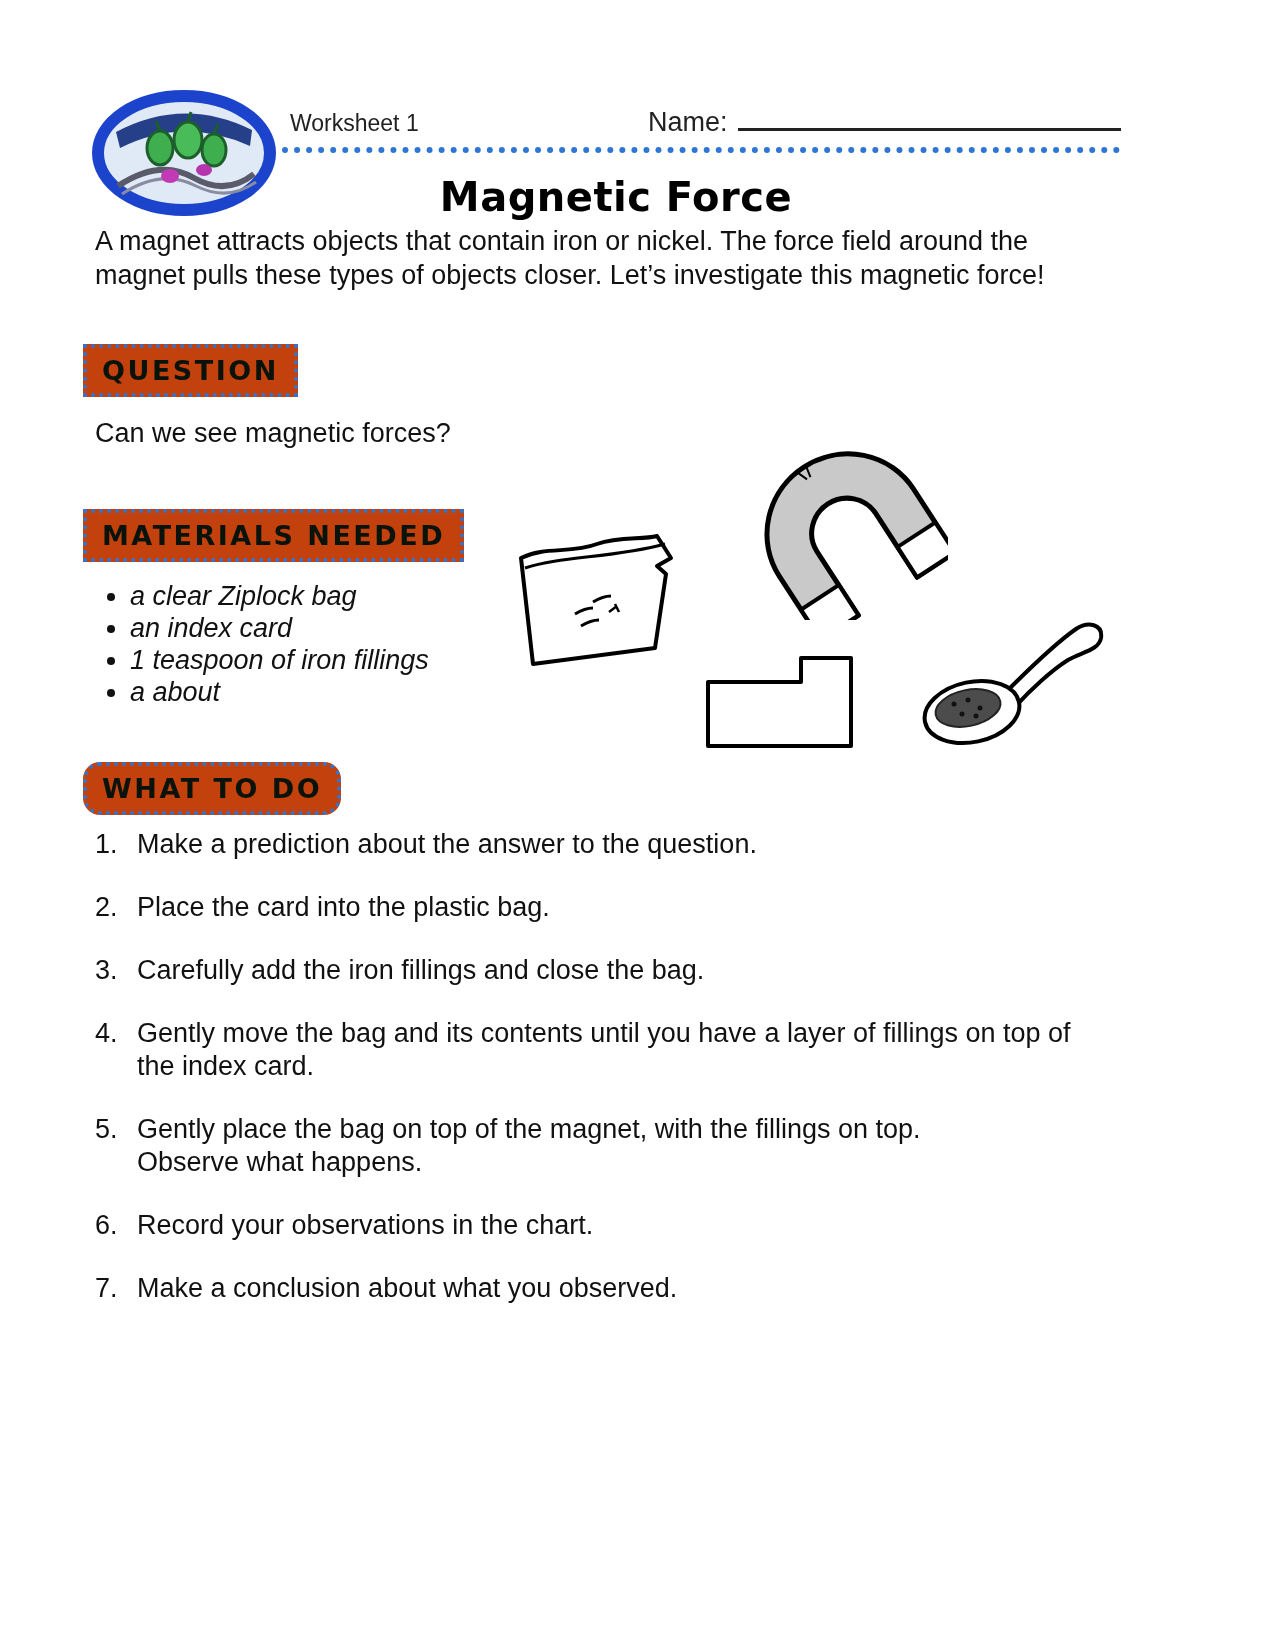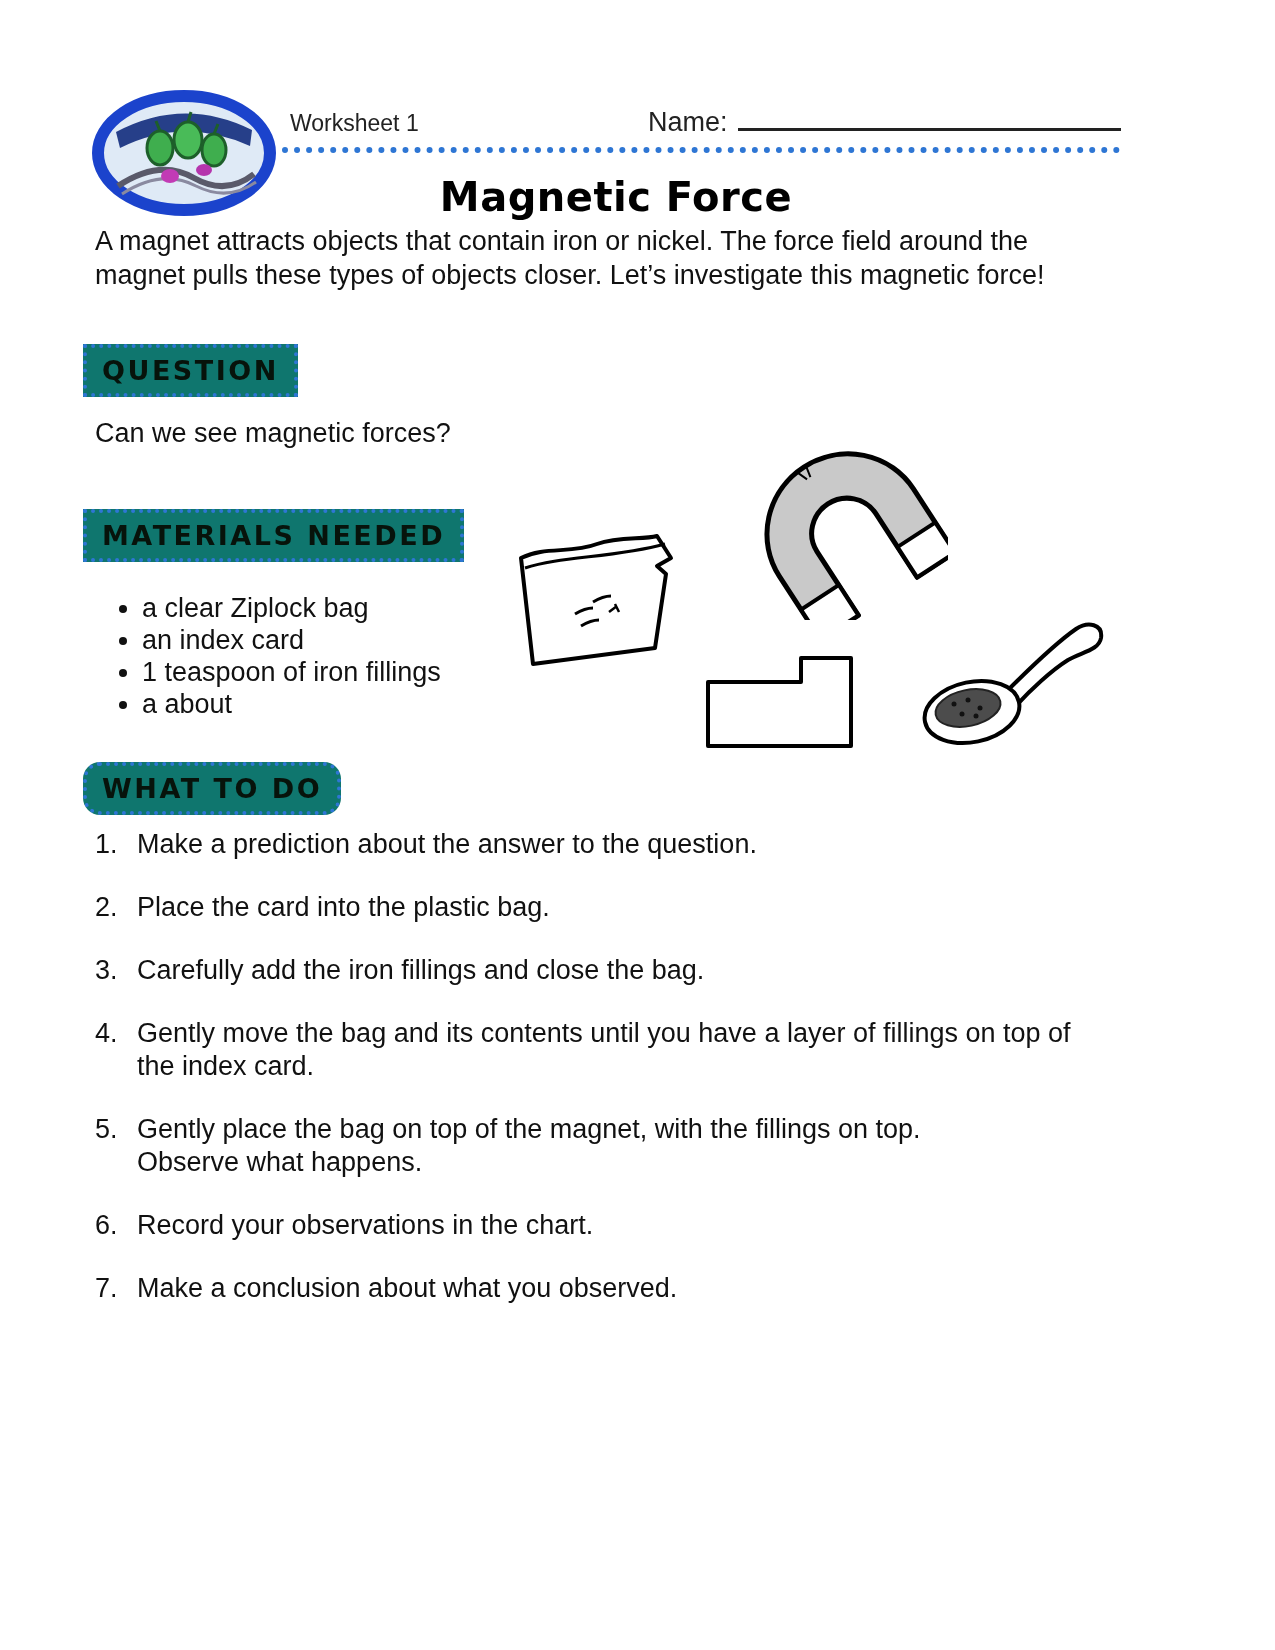--- a/index.html
+++ b/index.html
@@ -18,31 +18,31 @@
   
   .title {
     position:absolute; left:95px; top:158px; width:1010px; margin:16px; text-align:center;
     font-size:40px; font-weight:800; font-family:"DejaVu Sans", sans-serif; color:#000; letter-spacing:0.5px;
   }
   .intro { position:absolute; left:95px; top:224px; width:985px; margin:0; font-size:27px; line-height:34px; }
 
   
   .badge {
     position:absolute; display:inline-block; padding:7px 15px;
-    background:#0f766e; border:4px dotted #2e76d4;
+    background:#c2410c; border:4px dotted #2e76d4;
     font-weight:bold; font-size:27px; letter-spacing:2.5px; color:#07130b;
     font-family:"DejaVu Sans", sans-serif;
   }
   .badge-question  { left:83px; top:344px; }
   .badge-materials { left:83px; top:509px; }
   .badge-whattodo  { left:83px; top:762px;border-radius:17px; }
 
   .question-text { position:absolute; left:95px; top:418px; margin:0; font-size:27px; }
 
-  .materials-list { position:absolute; left:100px; top:576px; margin:16px; padding-left:26px; font-size:27px; line-height:32px; }
+  .materials-list { position:absolute; left:100px; top:576px; margin:4px; padding-left:26px; font-size:27px; line-height:32px;font-style:italic; }
   .materials-list li { margin:0; }
 
   
   .illu-bag    { position:absolute; left:505px; top:528px; width:180px; height:145px; }
   .illu-magnet { position:absolute; left:748px; top:440px; width:200px; height:180px; }
   .illu-card   { position:absolute; left:703px; top:650px; width:155px; height:102px; }
   .illu-spoon  { position:absolute; left:910px; top:596px; width:198px; height:158px; }
 
   
   .steps { position:absolute; left:95px; top:828px; width:1005px; margin:0; padding:0; list-style:none; font-size:27px; }

